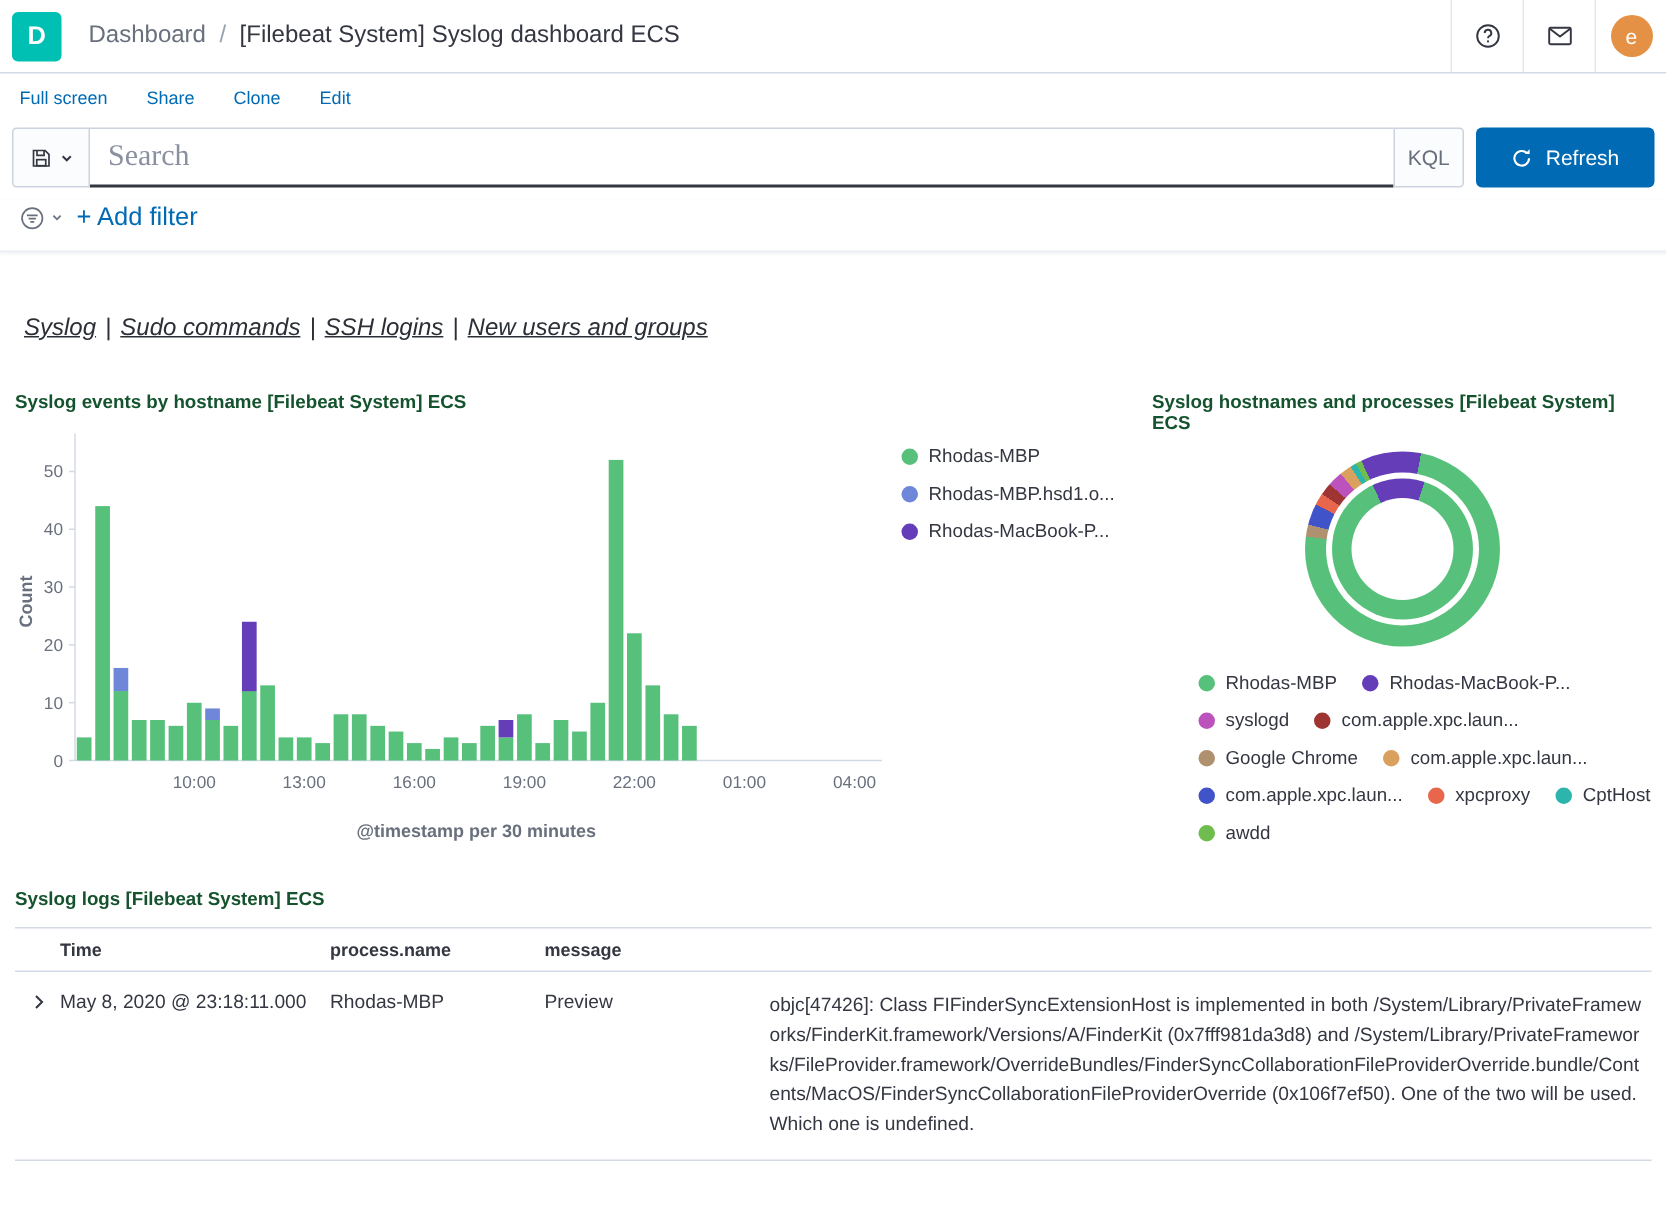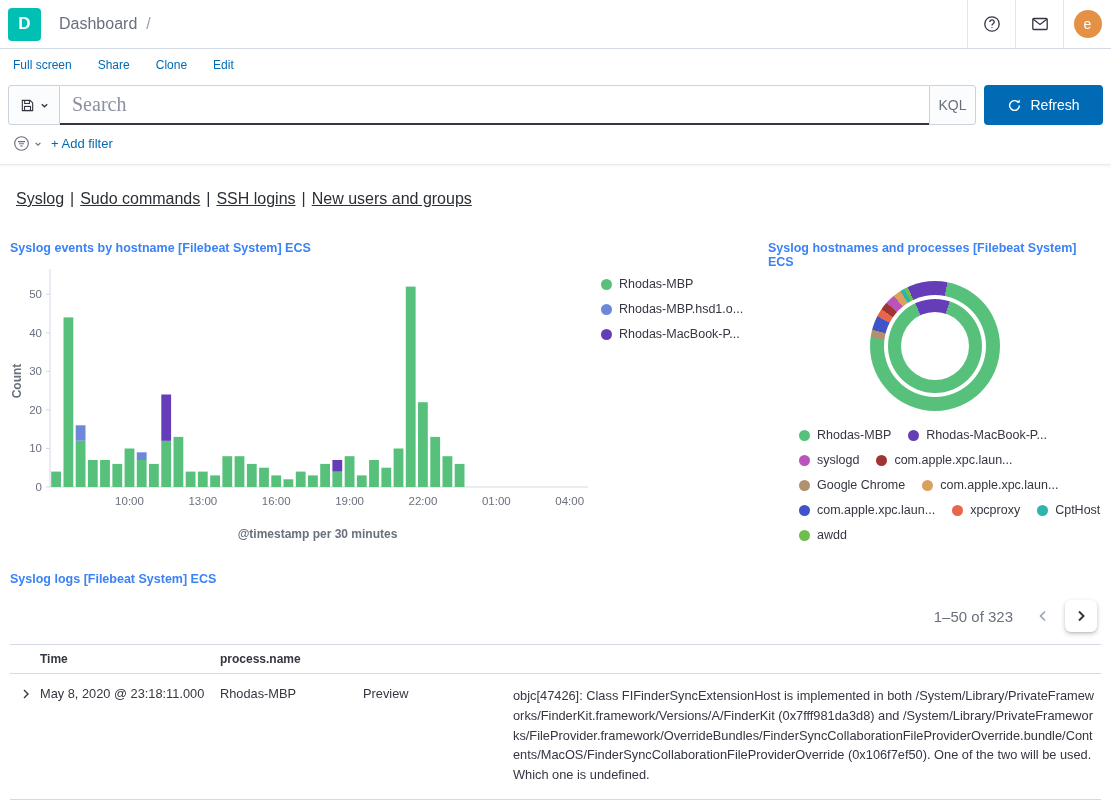--- a/index.html
+++ b/index.html
@@ -42,32 +42,32 @@
   .dp-value { display:flex; align-items:center; padding-left:13px; font-size:14px; color:#343741; cursor:pointer; }
   .dp-showdates { margin-left:auto; display:flex; align-items:center; padding-right:13px;
     color:#006BB4; font-size:14px; font-weight:500; cursor:pointer; }
   .refresh-btn { min-width:119px; height:40px; border:none; background:#006BB4; color:#fff;
     border-radius:4px; font-size:14px; font-weight:500; font-family:inherit; display:flex;
     align-items:center; justify-content:center; gap:8px; cursor:pointer; }
 
   .filterbar { display:flex; align-items:center; gap:9px; padding:2px 13px 12px;
     border-bottom:1px solid #E9EDF3; box-shadow:0 1px 2px rgba(152,162,179,0.15); }
   .filter-icon-wrap { display:flex; align-items:center; gap:4px; color:#69707D; }
-  .addfilter { color:#006BB4; font-size:13px; }
+  .addfilter { color:#006BB4; font-size:17px; }
 
   
   .main { padding:0 10px; }
   .md-heading { margin-top:15px; font-size:12.5px; font-weight:bold; color:#1a1c21; }
-  .md-links { margin-top:25px; font-size:16px; padding-left:6px; }
+  .md-links { margin-top:42px; font-size:16px; padding-left:6px;font-style:italic; }
   .mlink { color:#2b2f36; text-decoration:underline; }
   .mlink-sep { color:#2b2f36; margin:0 6px; }
 
   .charts-row { display:flex; margin-top:33px; }
   .panel-bars { width:748px; }
-  .panel-title { font-size:12.5px; font-weight:bold; color:#3b82f6; }
+  .panel-title { font-size:12.5px; font-weight:bold; color:#14532d; }
   .bars-body { display:flex; margin-top:6px; }
   .bar-xlabel { width:585px; text-align:center; font-size:12px; font-weight:bold;
     color:#69707D; margin-top:4px; padding-left:30px; }
   .bar-legend { margin-left:6px; padding-top:16px; display:flex; flex-direction:column; gap:11px; }
   .legend-item { display:flex; align-items:center; gap:7px; font-size:12.5px; color:#343741; cursor:pointer; white-space:nowrap; }
   .legend-item .dot { width:11px; height:11px; border-radius:50%; flex:0 0 auto; }
 
   .panel-donut { flex:1; padding-left:10px; }
   .donut-wrap { display:flex; justify-content:center; margin-top:12px; }
   .donut { position:relative; width:130px; height:130px; cursor:pointer; }
@@ -101,20 +101,21 @@
   svg { display:block; }
 </style>
 </head>
 <body>
 
 <header class="topbar">
   <div class="logo">D</div>
   <nav class="breadcrumb">
     <span class="root">Dashboard</span>
     <span class="sep">/</span>
+    <span class="current">[Filebeat System] Syslog dashboard ECS</span>
   </nav>
   <div class="topbar-right">
     <div class="top-cell">
       <span>
         <svg width="18" height="18" viewBox="0 0 18 18" fill="none" stroke="#343741" stroke-width="1.3">
           <circle cx="9" cy="9" r="7.2"></circle>
           <path d="M6.8 7a2.2 2.2 0 1 1 3 2.05c-.7.3-.8.75-.8 1.45"></path>
           <circle cx="9" cy="12.6" r="0.7" fill="#343741" stroke="none"></circle>
         </svg>
       </span>
@@ -343,39 +344,27 @@
               <span>awdd</span>
             </div>
           </div>
         </div>
     </section>
   </div>
 
   <section class="panel-logs">
     <div class="panel-title">Syslog logs [Filebeat System] ECS</div>
 
-    <div class="pg-row">
-      <span class="pg-label">1–50 of 323</span>
-      <span class="pg-btn pg-prev">
-        <svg width="14" height="14" viewBox="0 0 14 14" fill="none" stroke="currentColor" stroke-width="1.6">
-          <path d="M9 2.5 L4.5 7 L9 11.5"></path>
-        </svg>
-      </span>
-      <span class="pg-btn pg-next">
-        <svg width="14" height="14" viewBox="0 0 14 14" fill="none" stroke="currentColor" stroke-width="2">
-          <path d="M5 2.5 L9.5 7 L5 11.5"></path>
-        </svg>
-      </span>
-    </div>
 
     <div class="lg-table">
       <div class="lg-grid lg-header">
           <div class="lg-cell"></div>
           <div class="lg-cell">Time</div>
           <div class="lg-cell">process.name</div>
+          <div class="lg-cell">message</div>
         </div>
       <div>
           <div class="lg-grid lg-row">
             <div class="lg-cell"><span class="expander">
                 <svg width="12" height="12" viewBox="0 0 12 12" fill="none" stroke="#343741" stroke-width="1.4">
                   <path d="M4 2l4 4-4 4"></path>
                 </svg>
               </span></div>
             <div class="lg-cell">May 8, 2020 @ 23:18:11.000</div>
             <div class="lg-cell">Rhodas-MBP</div>

